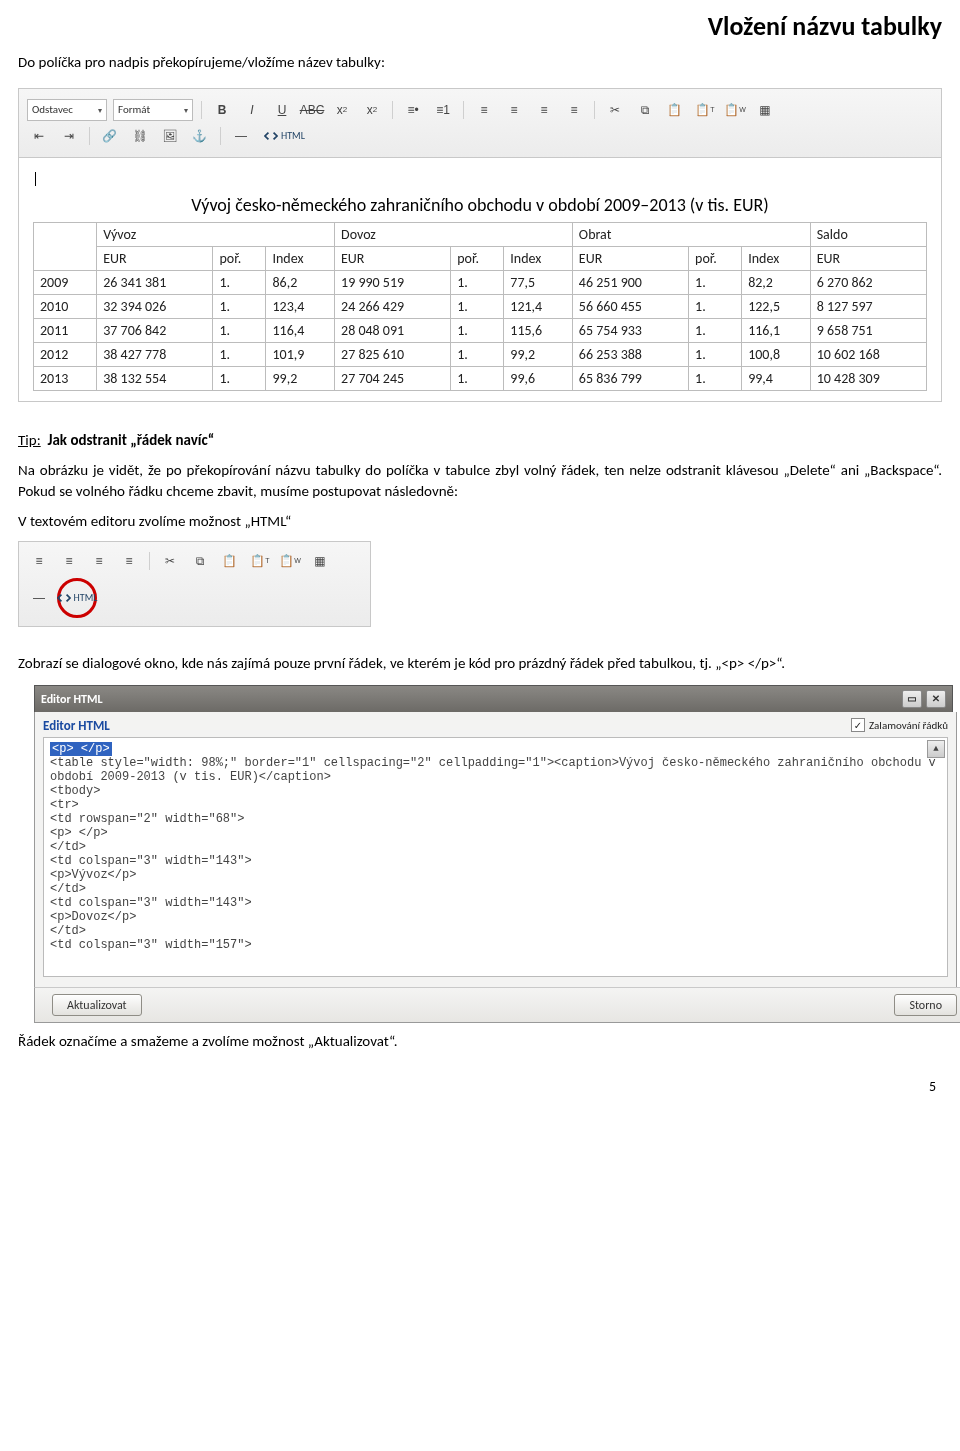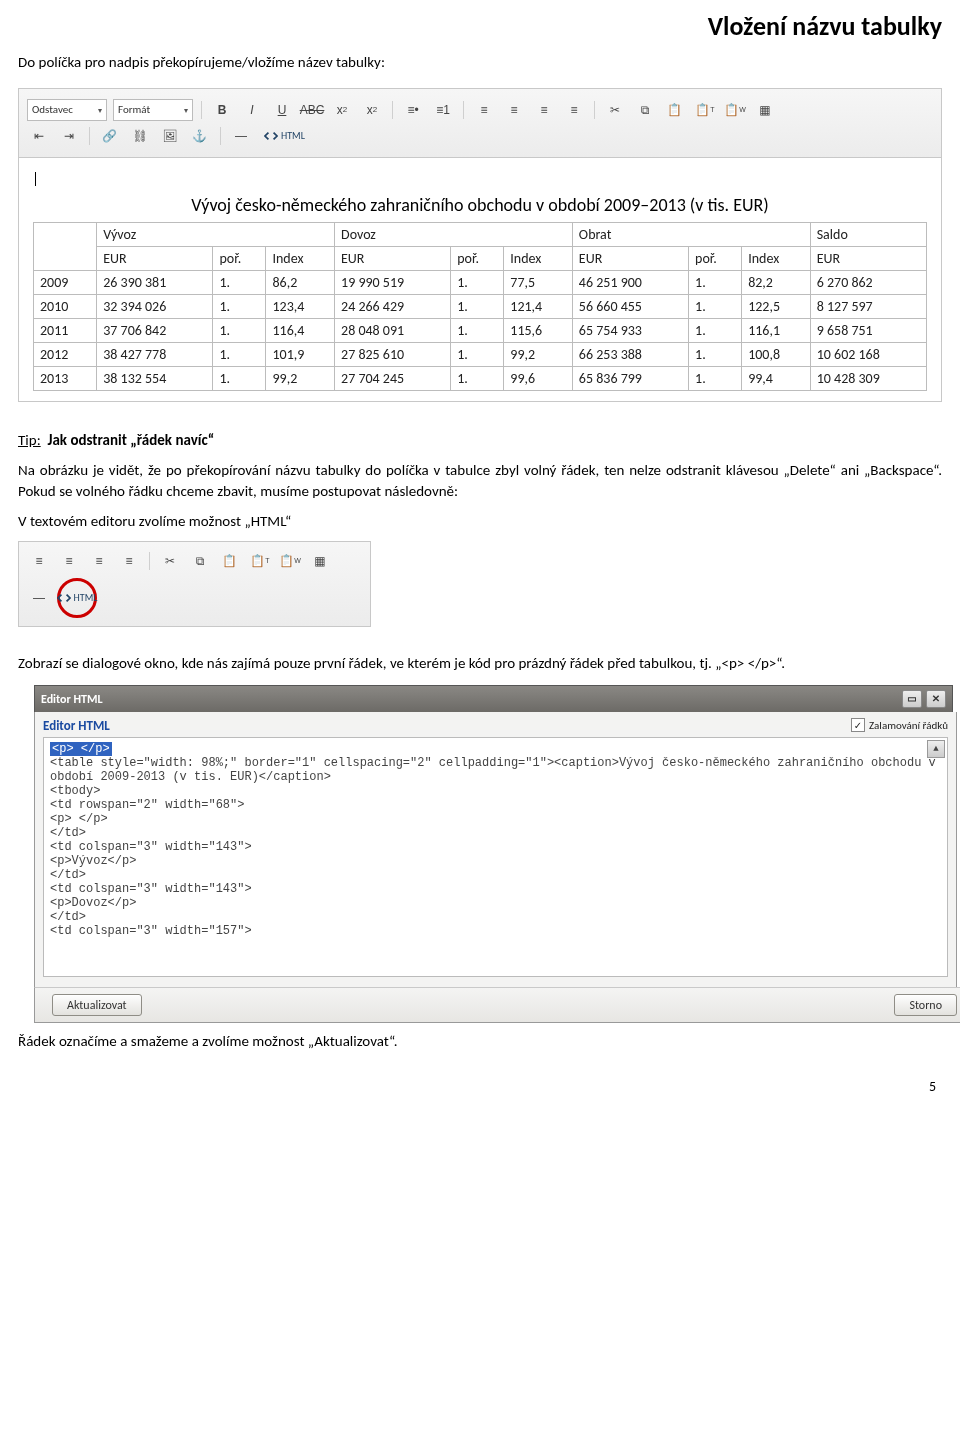--- a/index.html
+++ b/index.html
@@ -212,21 +212,21 @@
         <th>EUR</th>
             <th>poř.</th>
             <th>Index</th>
         <th>EUR</th>
             <th>poř.</th>
             <th>Index</th>
         <th>EUR</th>
       </tr>
       <tr>
             <td>2009</td>
-            <td>26 390 381</td>
+            <td>26 341 381</td>
             <td>1.</td>
             <td>86,2</td>
             <td>19 990 519</td>
             <td>1.</td>
             <td>77,5</td>
             <td>46 251 900</td>
             <td>1.</td>
             <td>82,2</td>
             <td>6 270 862</td>
           </tr>
@@ -337,20 +337,21 @@
       <span class="wrapline">
         <span class="chk">✓</span>
         <span>Zalamování řádků</span>
       </span>
     </div>
     <div class="src">
       <span class="src-scroll-up">▲</span>
       <div><span class="sel">&lt;p&gt; &lt;/p&gt;</span></div>
       <div>&lt;table style="width: 98%;" border="1" cellspacing="2" cellpadding="1"&gt;&lt;caption&gt;Vývoj česko-německého zahraničního obchodu v období 2009-2013 (v tis. EUR)&lt;/caption&gt;</div>
       <div>&lt;tbody&gt;</div>
+      <div>&lt;tr&gt;</div>
       <div>&lt;td rowspan="2" width="68"&gt;</div>
       <div>&lt;p&gt; &lt;/p&gt;</div>
       <div>&lt;/td&gt;</div>
       <div>&lt;td colspan="3" width="143"&gt;</div>
       <div>&lt;p&gt;Vývoz&lt;/p&gt;</div>
       <div>&lt;/td&gt;</div>
       <div>&lt;td colspan="3" width="143"&gt;</div>
       <div>&lt;p&gt;Dovoz&lt;/p&gt;</div>
       <div>&lt;/td&gt;</div>
       <div>&lt;td colspan="3" width="157"&gt;</div>

